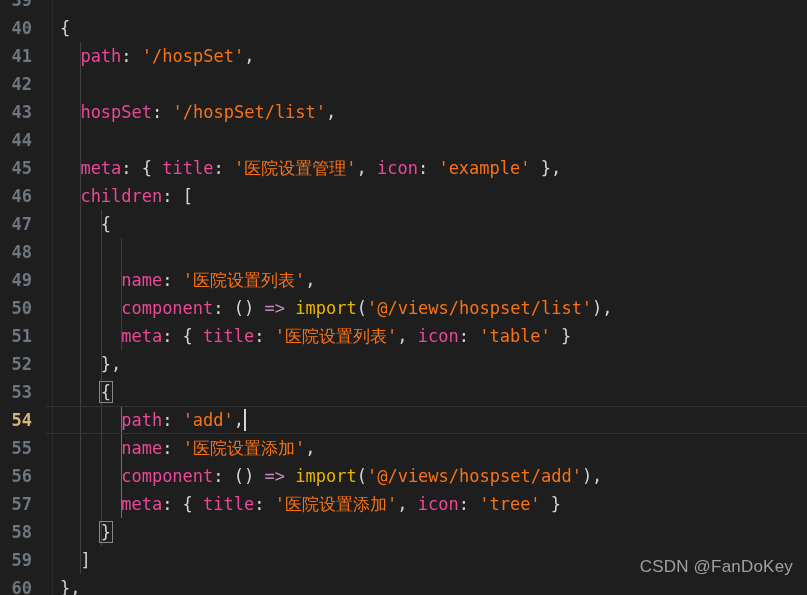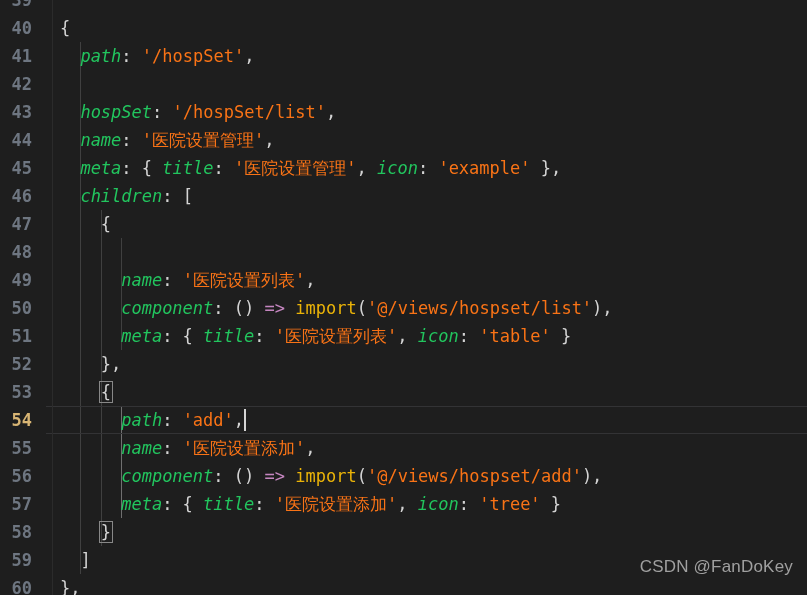--- a/index.html
+++ b/index.html
@@ -79,21 +79,21 @@
     z-index: 2;
   }
 
   
   .cjk {
     font-family: "DejaVu Sans", "Liberation Sans", sans-serif;
     font-size: 17px;
   }
 
   
-  .t-key    { color: #22c55e; font-style: italic; }
+  .t-key    { color: #ec4899; }
   .t-str    { color: #f97316; }
   .t-punct  { color: #d4d4d4; }
   .t-ident  { color: #4fc1ff; }
   .t-import { color: #eab308; }
   .t-arrow  { color: #c586c0; }
   .t-brace  { color: #d4d4d4; }
   .t-bracket{ color: #d4d4d4; }
 
   
   .indent-guide {
@@ -164,21 +164,20 @@
 
   <div id="active-line-layer">
       <div class="active-line" style="top: 406px;"></div>
     </div>
 
   <div class="code-surface" id="code-surface">
       <div class="code-line" style="top: -14px; left: 60px;"></div>
       <div class="code-line" style="top: 14px; left: 60px;"><span class="t-brace">{</span></div>
       <div class="code-line" style="top: 42px; left: 80.4px;"><span class="t-key">path</span><span class="t-punct">: </span><span class="t-str">'/hospSet'</span><span class="t-punct">,</span></div>
       <div class="code-line" style="top: 98px; left: 80.4px;"><span class="t-key">hospSet</span><span class="t-punct">: </span><span class="t-str">'/hospSet/list'</span><span class="t-punct">,</span></div>
-      <div class="code-line" style="top: 126px; left: 80.4px;"><span class="t-key">name</span><span class="t-punct">: </span><span class="t-str">'</span><span class="t-str cjk">医院设置管理</span><span class="t-str">'</span><span class="t-punct">,</span></div>
       <div class="code-line" style="top: 154px; left: 80.4px;"><span class="t-key">meta</span><span class="t-punct">: { </span><span class="t-key">title</span><span class="t-punct">: </span><span class="t-str">'</span><span class="t-str cjk">医院设置管理</span><span class="t-str">'</span><span class="t-punct">, </span><span class="t-key">icon</span><span class="t-punct">: </span><span class="t-str">'example'</span><span class="t-punct"> },</span></div>
       <div class="code-line" style="top: 182px; left: 80.4px;"><span class="t-key">children</span><span class="t-punct">: [</span></div>
       <div class="code-line" style="top: 210px; left: 100.8px;"><span class="t-brace">{</span></div>
       <div class="code-line" style="top: 266px; left: 121.2px;"><span class="t-key">name</span><span class="t-punct">: </span><span class="t-str">'</span><span class="t-str cjk">医院设置列表</span><span class="t-str">'</span><span class="t-punct">,</span></div>
       <div class="code-line" style="top: 294px; left: 121.2px;"><span class="t-key">component</span><span class="t-punct">: </span><span class="t-punct">()</span><span class="t-punct"> </span><span class="t-arrow">=&gt;</span><span class="t-punct"> </span><span class="t-import">import</span><span class="t-punct">(</span><span class="t-str">'@/views/hospset/list'</span><span class="t-punct">),</span></div>
       <div class="code-line" style="top: 322px; left: 121.2px;"><span class="t-key">meta</span><span class="t-punct">: { </span><span class="t-key">title</span><span class="t-punct">: </span><span class="t-str">'</span><span class="t-str cjk">医院设置列表</span><span class="t-str">'</span><span class="t-punct">, </span><span class="t-key">icon</span><span class="t-punct">: </span><span class="t-str">'table'</span><span class="t-punct"> }</span></div>
       <div class="code-line" style="top: 350px; left: 100.8px;"><span class="t-punct">},</span></div>
       <div class="code-line" style="top: 378px; left: 100.8px;"><span class="t-brace">{</span></div>
       <div class="code-line" style="top: 406px; left: 121.2px;"><span class="t-key">path</span><span class="t-punct">: </span><span class="t-str">'add'</span><span class="t-punct">,</span></div>
       <div class="code-line" style="top: 434px; left: 121.2px;"><span class="t-key">name</span><span class="t-punct">: </span><span class="t-str">'</span><span class="t-str cjk">医院设置添加</span><span class="t-str">'</span><span class="t-punct">,</span></div>

